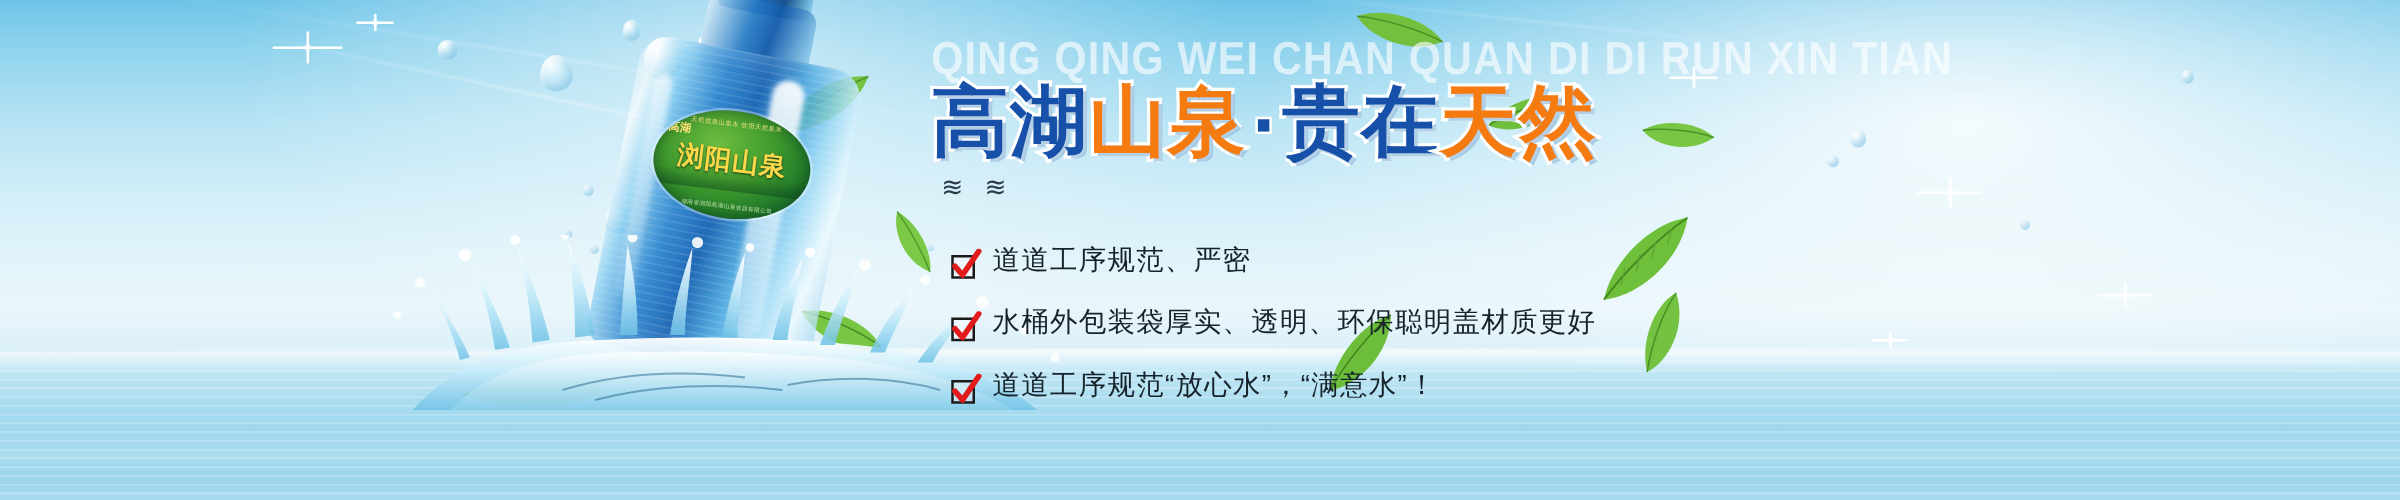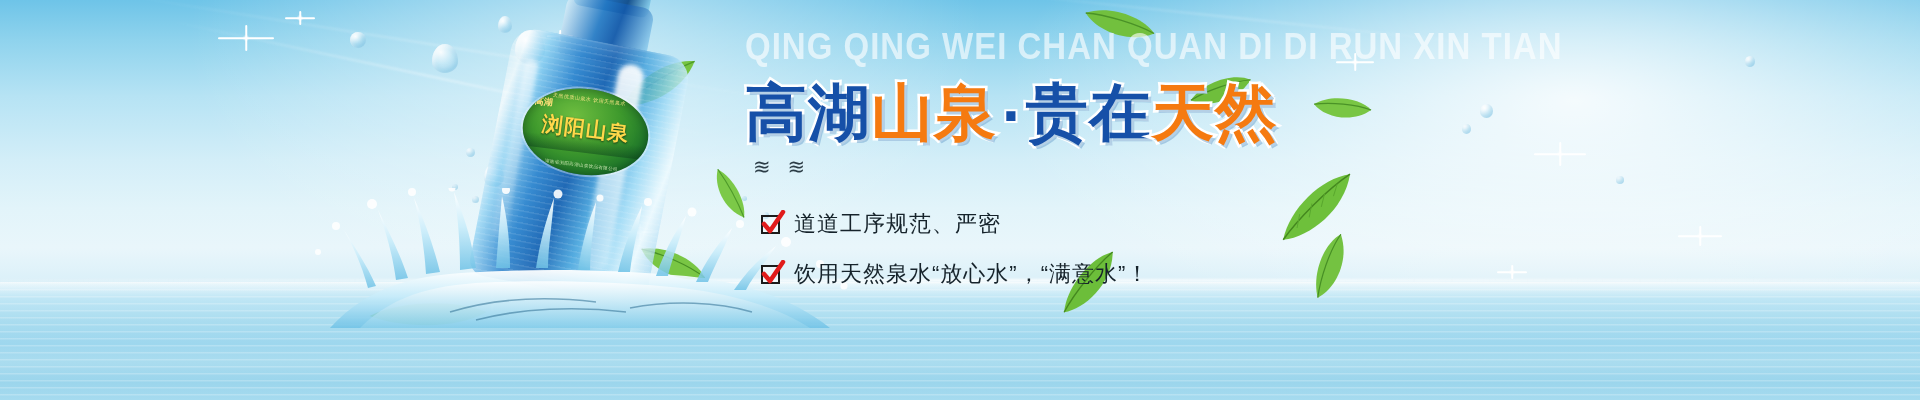--- a/index.html
+++ b/index.html
@@ -171,34 +171,33 @@
   .headline span{display:inline-block;}
   .hl-blue{
     color:#1650a8;
     -webkit-text-stroke:5px #ffffff;paint-order:stroke fill;
     text-shadow:3px 3px 0 rgba(120,170,210,.55);
   }
   .hl-orange{
     color:#f57a10;
     -webkit-text-stroke:5px #ffffff;paint-order:stroke fill;
     text-shadow:3px 3px 0 rgba(120,170,210,.55);
-    margin-top:16px;
   }
   .hl-dot{color:#1650a8;-webkit-text-stroke:4px #ffffff;paint-order:stroke fill;
     font-size:52px;padding:0 4px;}
 
   .subline{
     display:flex;align-items:center;gap:18px;margin-top:12px;margin-left:8px;
     color:#1b2b33;font-size:21px;white-space:nowrap;
   }
   .wave-ico{color:#2c3c46;font-size:21px;letter-spacing:-1px;line-height:1;}
   .subtext{letter-spacing:1px;}
 
   .bullets{margin-top:32px;margin-left:16px;}
-  .bullet{display:flex;align-items:center;gap:14px;margin-bottom:20px;}
+  .bullet{display:flex;align-items:flex-end;gap:14px;margin-bottom:20px;}
   .chk{
     position:relative;width:19px;height:19px;flex:0 0 19px;
     border:2px solid #1b1b1b;background:rgba(255,255,255,.35);box-sizing:border-box;
   }
   .chk svg{position:absolute;left:-3px;top:-7px;}
   .bullet-text{font-size:22px;color:#16232b;letter-spacing:1px;white-space:nowrap;}
 </style>
 </head>
 <body>
 
@@ -416,26 +415,34 @@
 
       <div class="bullet">
         <span class="chk">
           <svg width="26" height="26" viewBox="0 0 26 26">
             <path d="M4 14 L10 21 L23 2" stroke="#e11b1b" stroke-width="4.5" fill="none" stroke-linecap="round" stroke-linejoin="round"></path>
           </svg>
         </span>
         <span class="bullet-text">道道工序规范、严密</span>
       </div>
 
-
       <div class="bullet">
         <span class="chk">
           <svg width="26" height="26" viewBox="0 0 26 26">
             <path d="M4 14 L10 21 L23 2" stroke="#e11b1b" stroke-width="4.5" fill="none" stroke-linecap="round" stroke-linejoin="round"></path>
           </svg>
         </span>
-        <span class="bullet-text">饮用天然泉水“放心水”，“满意水”！</span>
+        <span class="bullet-text">水桶外包装袋厚实、透明、环保聪明盖材质更好</span>
       </div>
 
+      <div class="bullet">
+        <span class="chk">
+          <svg width="26" height="26" viewBox="0 0 26 26">
+            <path d="M4 14 L10 21 L23 2" stroke="#e11b1b" stroke-width="4.5" fill="none" stroke-linecap="round" stroke-linejoin="round"></path>
+          </svg>
+        </span>
+        <span class="bullet-text">道道工序规范“放心水”，“满意水”！</span>
+      </div>
+
     </div>
   </div>
 
 </div>
 
 </body></html>

